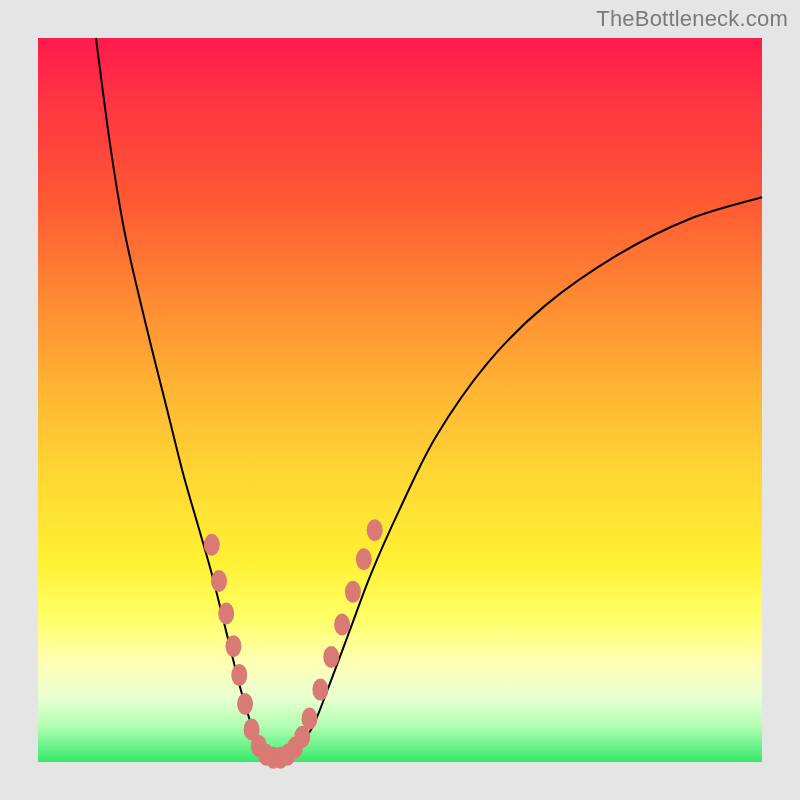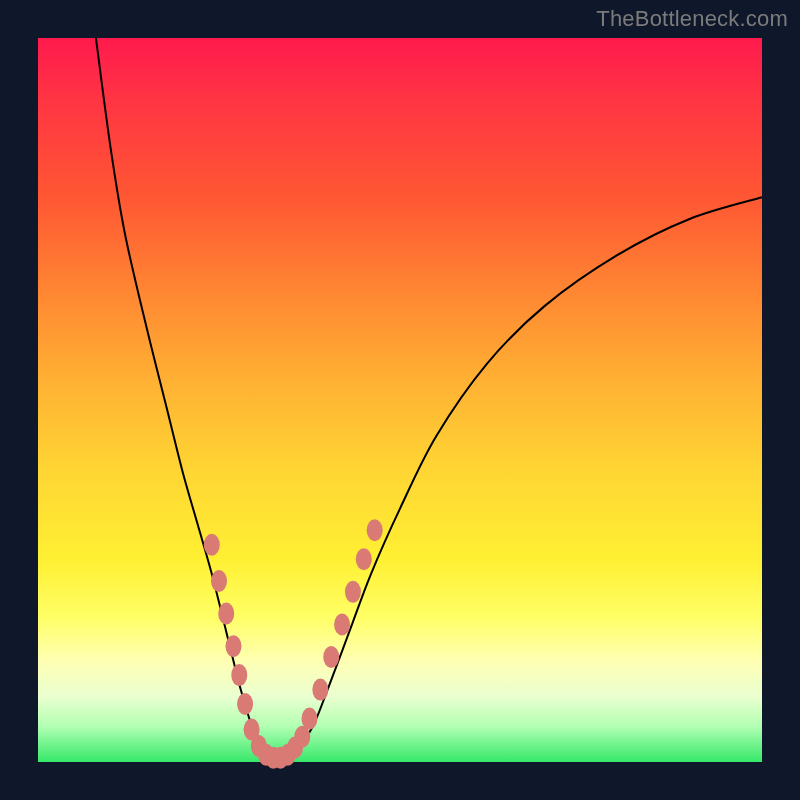--- a/index.html
+++ b/index.html
@@ -10,21 +10,21 @@
     background: #000;
     overflow: hidden;
     font-family: Arial, Helvetica, sans-serif;
   }
   .frame {
     position: absolute;
     top: 0;
     left: 0;
     width: 800px;
     height: 800px;
-    background: #0f172a;
+    background: #e5e5e5;
   }
   .plot {
     position: absolute;
     top: 38px;
     left: 38px;
     width: 724px;
     height: 724px;
     background: linear-gradient(to bottom,
       #ff1a4d 0%,
       #ff3344 8%,

